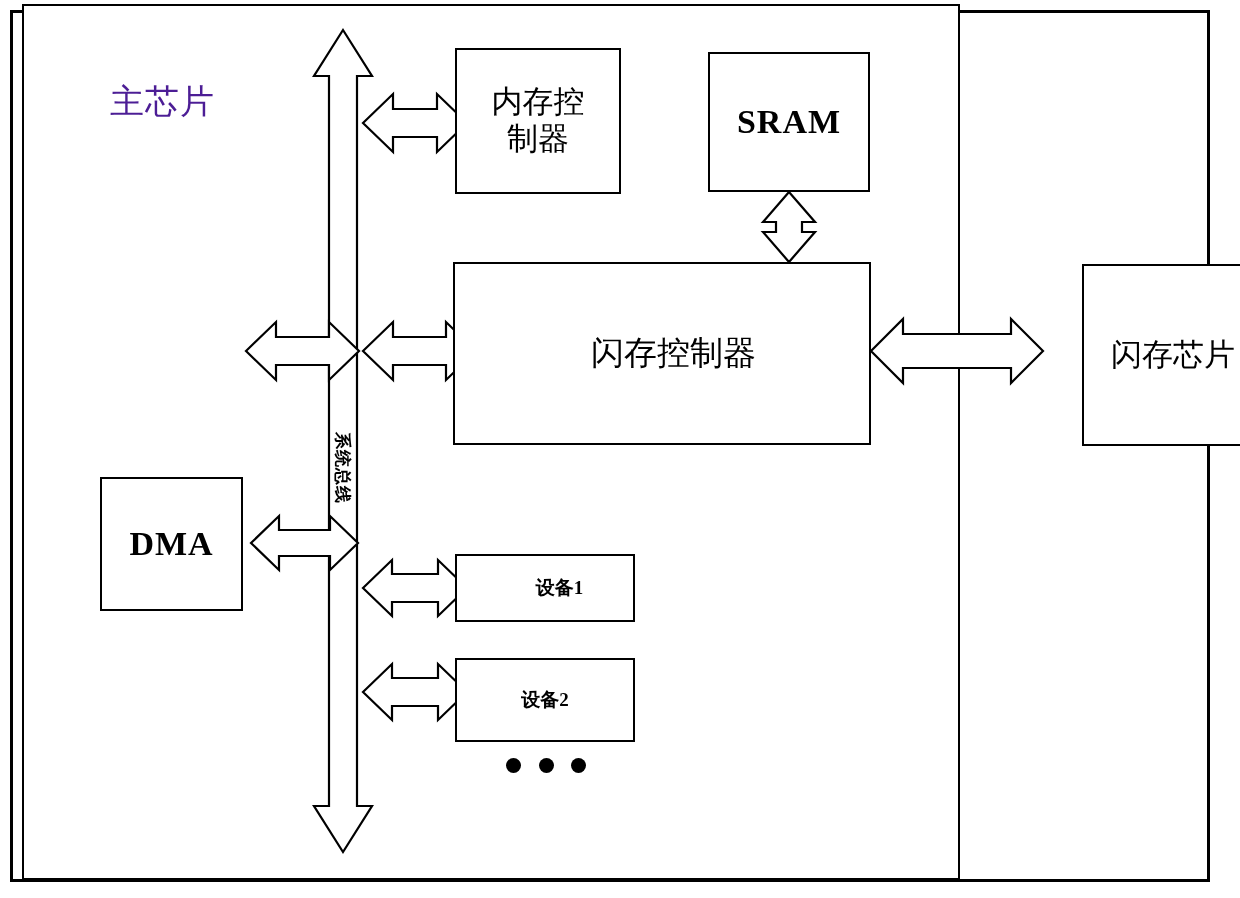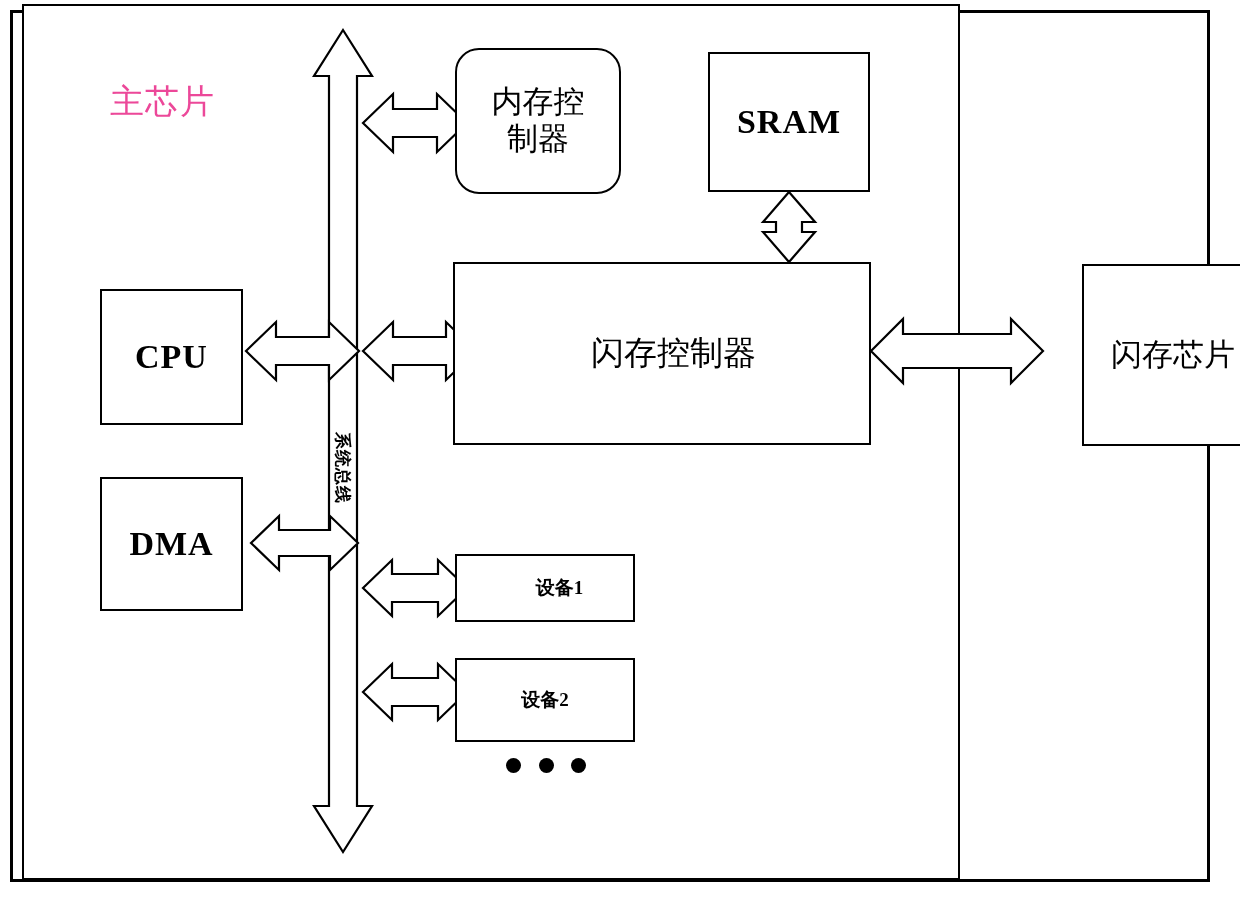--- a/index.html
+++ b/index.html
@@ -60,21 +60,21 @@
     color: #000000;
     line-height: 1.18;
     white-space: pre-line;
   }
   .title-chip {
     position: absolute;
     left: 110px;
     top: 82px;
     font-size: 34px;
     font-family: "Liberation Serif", "DejaVu Serif", serif;
-    color: #ec4899;
+    color: #4c1d95;
     letter-spacing: 1px;
   }
   .bus-label {
     position: absolute;
     left: 330px;
     top: 432px;
     width: 24px;
     font-size: 17px;
     font-weight: bold;
     font-family: "Liberation Serif", "DejaVu Serif", serif;
@@ -135,40 +135,37 @@
 
       <polygon points="789,192 815,222 802,222 802,232 815,232 789,262 763,232 776,232 776,222 763,222"></polygon>
 
       <polygon points="871,351 903,319 903,334 1011,334 1011,319 1043,351 1011,383 1011,368 903,368 903,383"></polygon>
 
     </g>
   </svg>
 
   <div class="bus-label">系统总线</div>
 
-  <div class="box" style="left:455px; top:48px; width:166px; height:146px;border-radius:24px;">
+  <div class="box" style="left:455px; top:48px; width:166px; height:146px;">
     <span class="label-cn" style="font-size:31px;">内存控
 制器</span>
   </div>
 
   <div class="box" style="left:708px; top:52px; width:162px; height:140px;">
     <span class="bold-latin">SRAM</span>
   </div>
 
   <div class="box" style="left:453px; top:262px; width:418px; height:183px;">
     <span class="label-cn" style="font-size:33px;margin-left:23px;">闪存控制器</span>
   </div>
 
   <div class="box" style="left:1042px; top:264px; width:182px; height:182px;margin-left:40px;">
     <span class="label-cn" style="font-size:31px;">闪存芯片</span>
   </div>
 
-  <div class="box" style="left:100px; top:289px; width:143px; height:136px;">
-    <span class="bold-latin">CPU</span>
-  </div>
 
   <div class="box" style="left:100px; top:477px; width:143px; height:134px;">
     <span class="bold-latin">DMA</span>
   </div>
 
   <div class="box" style="left:455px; top:554px; width:180px; height:68px;padding-left:29px;">
     <span class="label-cn" style="font-size:19px; font-weight:bold;">设备1</span>
   </div>
 
   <div class="box" style="left:455px; top:658px; width:180px; height:84px;">

